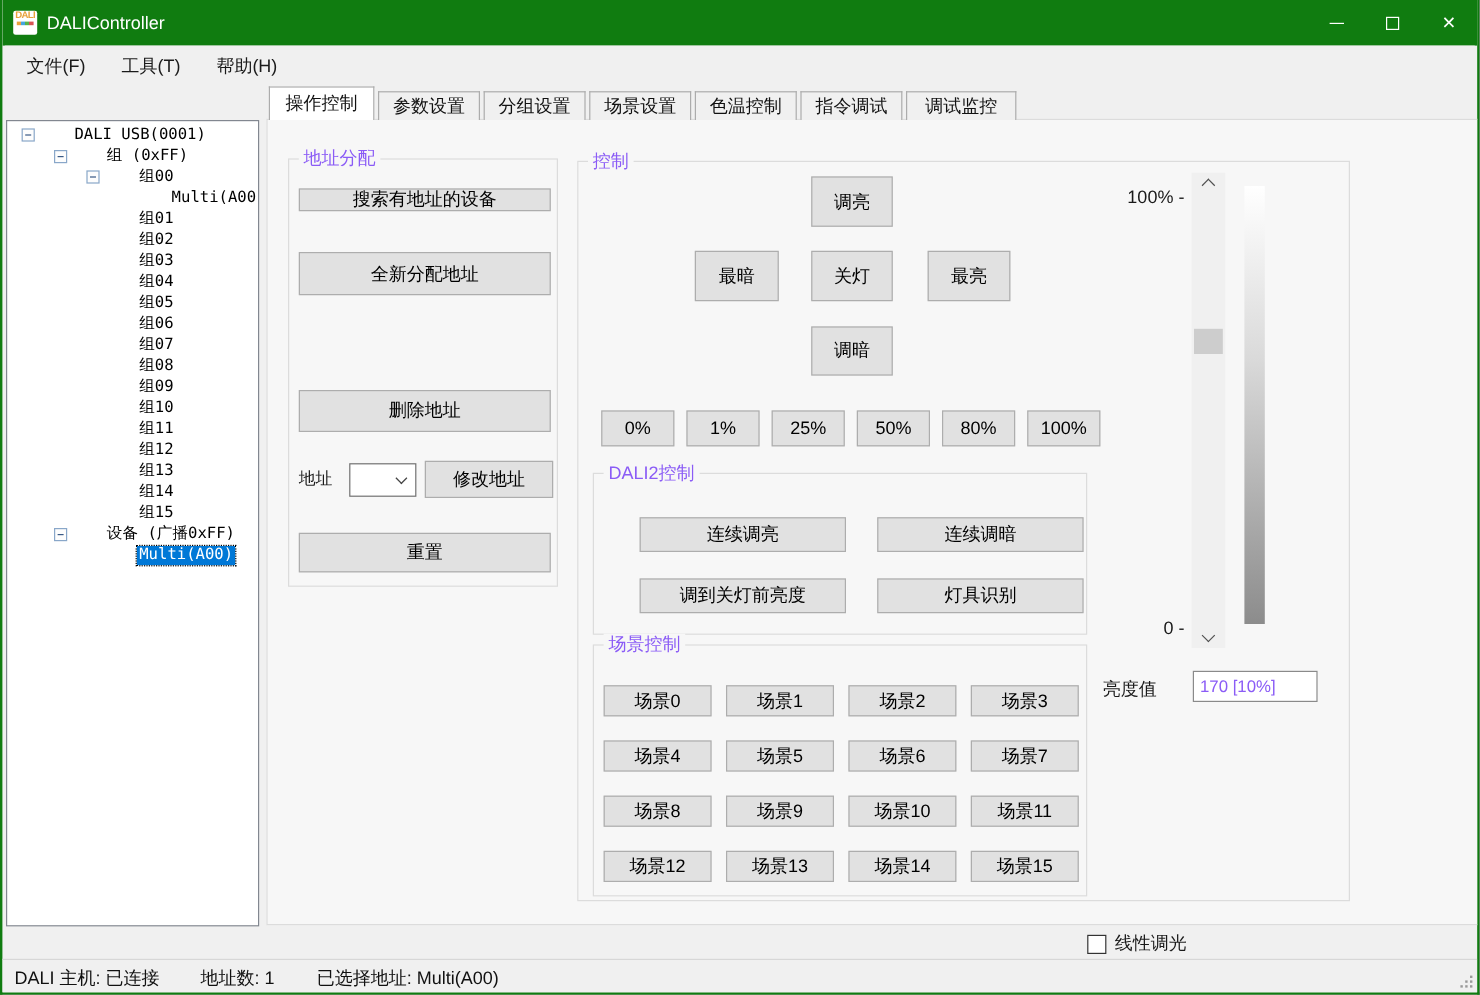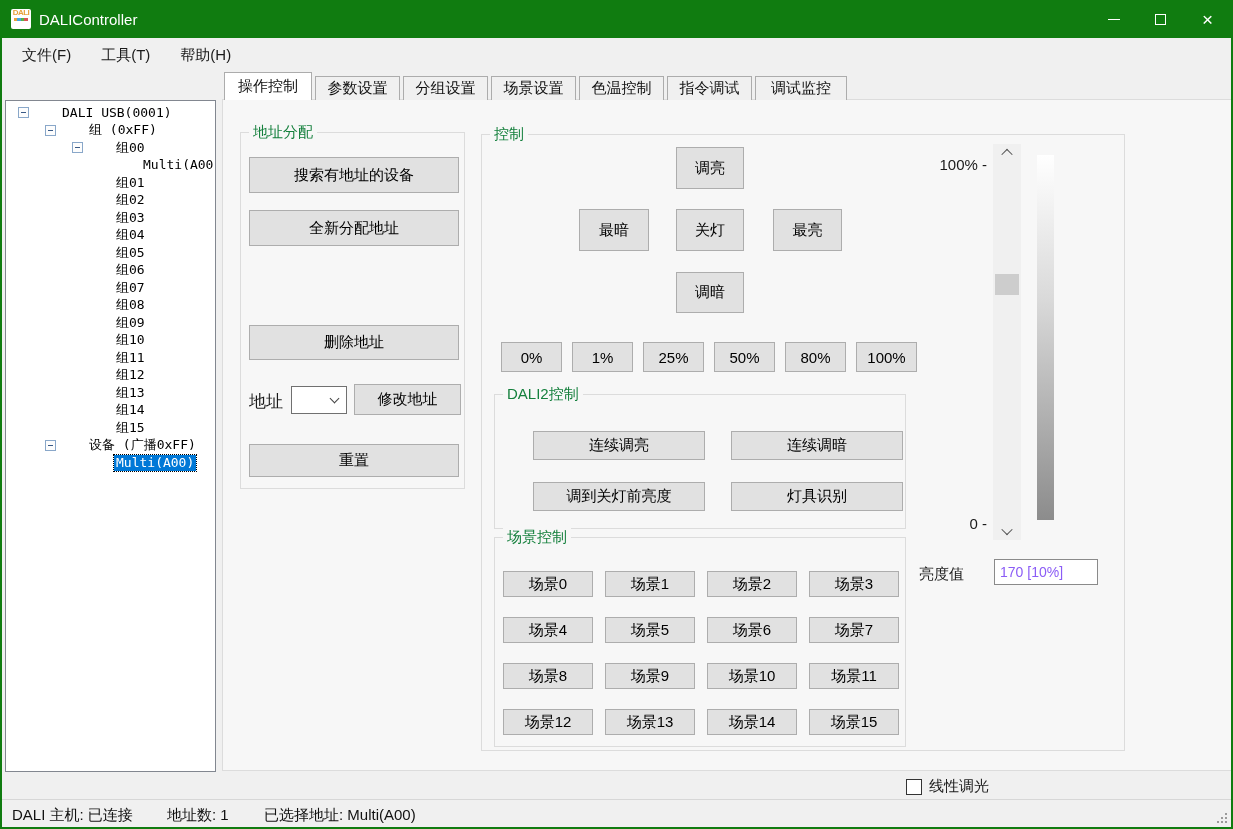--- a/index.html
+++ b/index.html
@@ -42,27 +42,27 @@
   
   .tabstrip { position:absolute; left:222px; top:72px; height:28px; display:flex; align-items:flex-end; gap:3px; z-index:3; }
   .tab { width:85px; height:24px; background:#f0f0f0; border:1px solid #acacac; border-bottom:none;
     display:flex; align-items:center; justify-content:center; font-size:15px; color:#111; overflow:hidden; white-space:nowrap; }
   .tab.active { height:28px; background:#fff; width:88px; position:relative; z-index:4; }
   .tab:last-child { width:92px; }
   .tabpage { position:absolute; left:220px; top:99px; width:1011px; height:672px; background:#f7f7f7;
     border:1px solid #dcdcdc; z-index:1; }
   
   .groupbox { position:absolute; border:1px solid #dcdcdc; }
-  .gb-title { position:absolute; top:-10px; left:8px; background:#f7f7f7; padding:0 4px; font-size:15px; color:#15803d; white-space:nowrap; }
+  .gb-title { position:absolute; top:-10px; left:8px; background:#f7f7f7; padding:0 4px; font-size:15px; color:#8b5cf6; white-space:nowrap; }
   
   .btn { position:absolute; background:#E1E1E1; border:1px solid #ADADAD; font-size:15px; color:#000;
     display:flex; align-items:center; justify-content:center; white-space:nowrap; overflow:hidden;
     font-family:"Liberation Sans", sans-serif; }
   
-  .addr-label { position:absolute; left:8px; top:257px; font-size:17px; color:#1a1a1a; }
+  .addr-label { position:absolute; left:8px; top:257px; font-size:14px; color:#1a1a1a; }
   .addr-combo { position:absolute; left:50px; top:253px; width:56px; height:28px; background:#fff;
     border:1px solid #707070; display:flex; align-items:center; justify-content:flex-end; }
   .combo-chevron { width:7px; height:7px; border-right:1px solid #444; border-bottom:1px solid #444;
     transform:rotate(45deg); margin-right:8px; margin-top:-4px; }
   .combo-value { flex:1; font-size:13px; padding-left:4px; }
   
   .pct-row { position:absolute; left:19px; top:207px; display:flex; gap:10px; }
   .pct-row .btn { position:static; width:61px; height:30px; }
   .dali2-grid { position:absolute; left:38px; top:36px; display:grid; grid-template-columns:157px 157px;
     column-gap:41px; row-gap:22px; }
@@ -256,21 +256,21 @@
 
       <div class="tab">指令调试</div>
 
       <div class="tab">调试监控</div>
     </div>
 
   <div class="tabpage">
 
     <div class="groupbox" style="left:17px; top:32px; width:225px; height:357px;">
       <span class="gb-title">地址分配</span>
-      <div class="btn" style="left:8px; top:24px; width:210px; height:36px;">搜索有地址的设备</div>
+      <div class="btn" style="left:8px; top:24px; width:210px; height:19px;">搜索有地址的设备</div>
       <div class="btn" style="left:8px; top:77px; width:210px; height:36px;">全新分配地址</div>
       <div class="btn" style="left:8px; top:192px; width:210px; height:35px;">删除地址</div>
       <span class="addr-label">地址</span>
       <div class="addr-combo">
         <span class="combo-value"></span>
         <span class="combo-chevron"></span>
       </div>
       <div class="btn" style="left:113px; top:251px; width:107px; height:31px;">修改地址</div>
       <div class="btn" style="left:8px; top:311px; width:210px; height:33px;">重置</div>
     </div>

